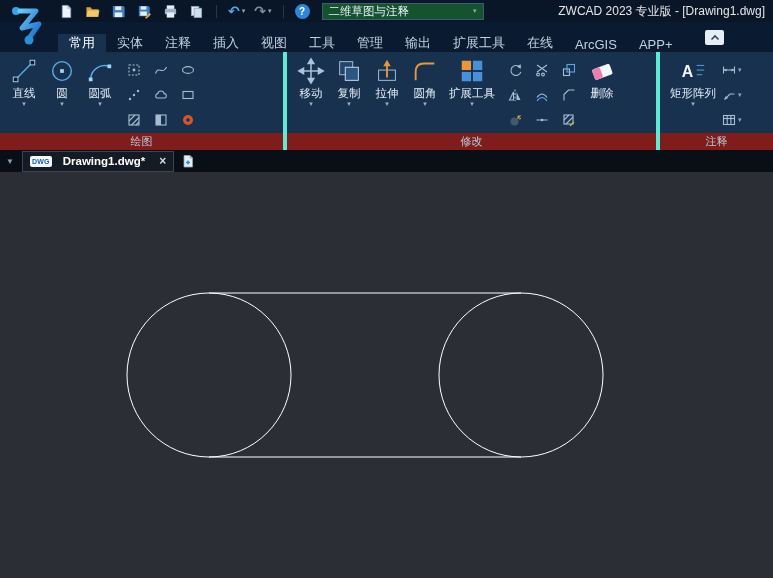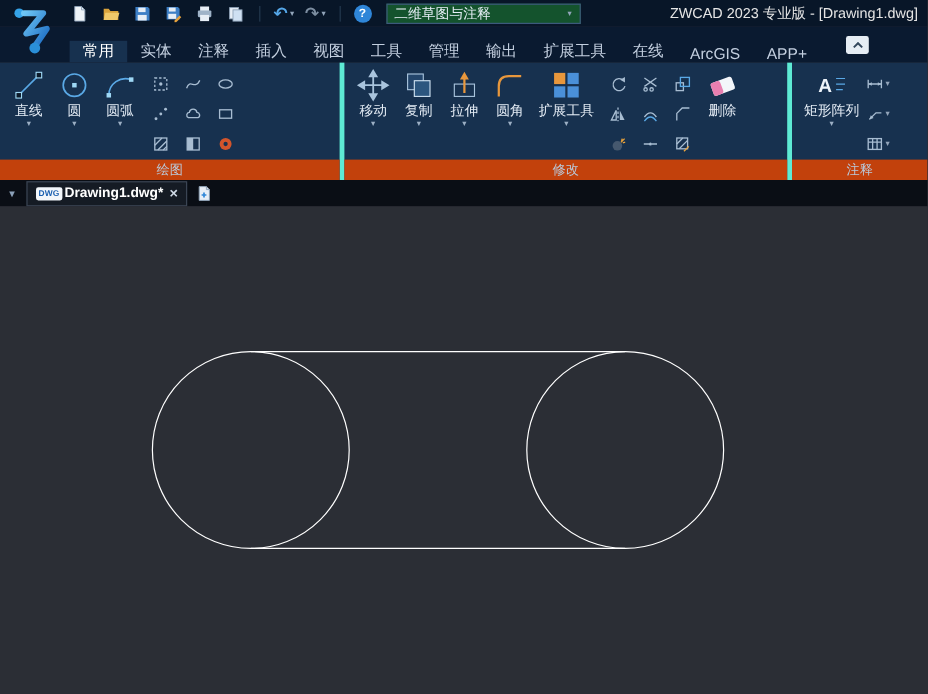--- a/index.html
+++ b/index.html
@@ -25,34 +25,34 @@
   .ribbon-tabs{height:30px;background:#0a1a30;display:flex;align-items:flex-end;padding-left:58px;position:relative;font-size:13px;color:#c3cfdf;}
   .rtab{display:flex;align-items:center;padding:0 11px;cursor:pointer;white-space:nowrap;}
   .rtab.active{background:#17314f;color:#fff;}
   .collapse-btn{position:absolute;right:49px;top:8px;width:19px;height:15px;background:#e6edf4;border-radius:2px;display:flex;align-items:center;justify-content:center;cursor:pointer;}
 
   
   .ribbon{height:98px;background:#17314f;display:flex;}
   .panel{display:flex;flex-direction:column;border-right:4px solid #5eead4;}
   .panel:last-child{border-right:none;flex:1;}
   .panel-content{height:81px;display:flex;align-items:flex-start;padding:3px 3px 0 6px;gap:2px;}
-  .panel-label{height:17px;background:#c2410c;display:flex;align-items:center;justify-content:center;font-size:11px;color:#bac9da;text-align:right;}
+  .panel-label{height:17px;background:#7f1d1d;display:flex;align-items:center;justify-content:center;font-size:11px;color:#bac9da;text-align:right;}
   .bigbtn{display:flex;flex-direction:column;align-items:center;padding:2px 4px 0;cursor:pointer;border-radius:2px;}
   .bicon{width:28px;height:28px;}
   .blbl{font-size:11.5px;color:#e4ecf5;line-height:14px;margin-top:1px;white-space:nowrap;}
   .bcaret{font-size:7px;color:#9db0c5;line-height:8px;}
   .sgrid{display:grid;grid-template-columns:repeat(3,27px);grid-auto-rows:25px;align-content:start;padding-top:2px;}
   .scol{display:flex;flex-direction:column;padding-top:2px;}
   .sicon{display:flex;align-items:center;justify-content:center;height:25px;cursor:pointer;border-radius:2px;}
   svg.mini{width:14px;height:14px;stroke:#a8bdd2;fill:none;stroke-width:1.1;}
 
   
   .tabbar{height:22px;background:#0a0e15;display:flex;align-items:center;gap:5px;padding-left:3px;}
   .tabmenu{width:14px;text-align:center;font-size:8px;color:#8ba0b8;cursor:pointer;}
-  .doctab{height:21px;display:flex;align-items:center;gap:2px;padding:0 7px;background:#151b24;border:1px solid #3b4554;color:#fff;font-weight:bold;font-size:11.5px;cursor:pointer;white-space:nowrap;}
+  .doctab{height:21px;display:flex;align-items:center;gap:11px;padding:0 7px;background:#151b24;border:1px solid #3b4554;color:#fff;font-weight:bold;font-size:11.5px;cursor:pointer;white-space:nowrap;}
   .dwg-badge{background:#f2f6fa;color:#1a5fb0;font-size:7px;font-weight:bold;padding:2px 2px;border-radius:2px;line-height:1;letter-spacing:.2px;}
   .tab-close{font-size:12px;color:#cfd9e6;margin-left:3px;line-height:1;cursor:pointer;}
   .newtab{width:18px;height:16px;display:flex;align-items:center;justify-content:center;cursor:pointer;}
 
   
   .canvas{height:406px;background:#2b2e35;position:relative;}
   .canvas svg{display:block;width:773px;height:406px;}
   .canvas circle,.canvas line{fill:none;stroke:#fff;stroke-width:1;}
 </style>
 </head>

